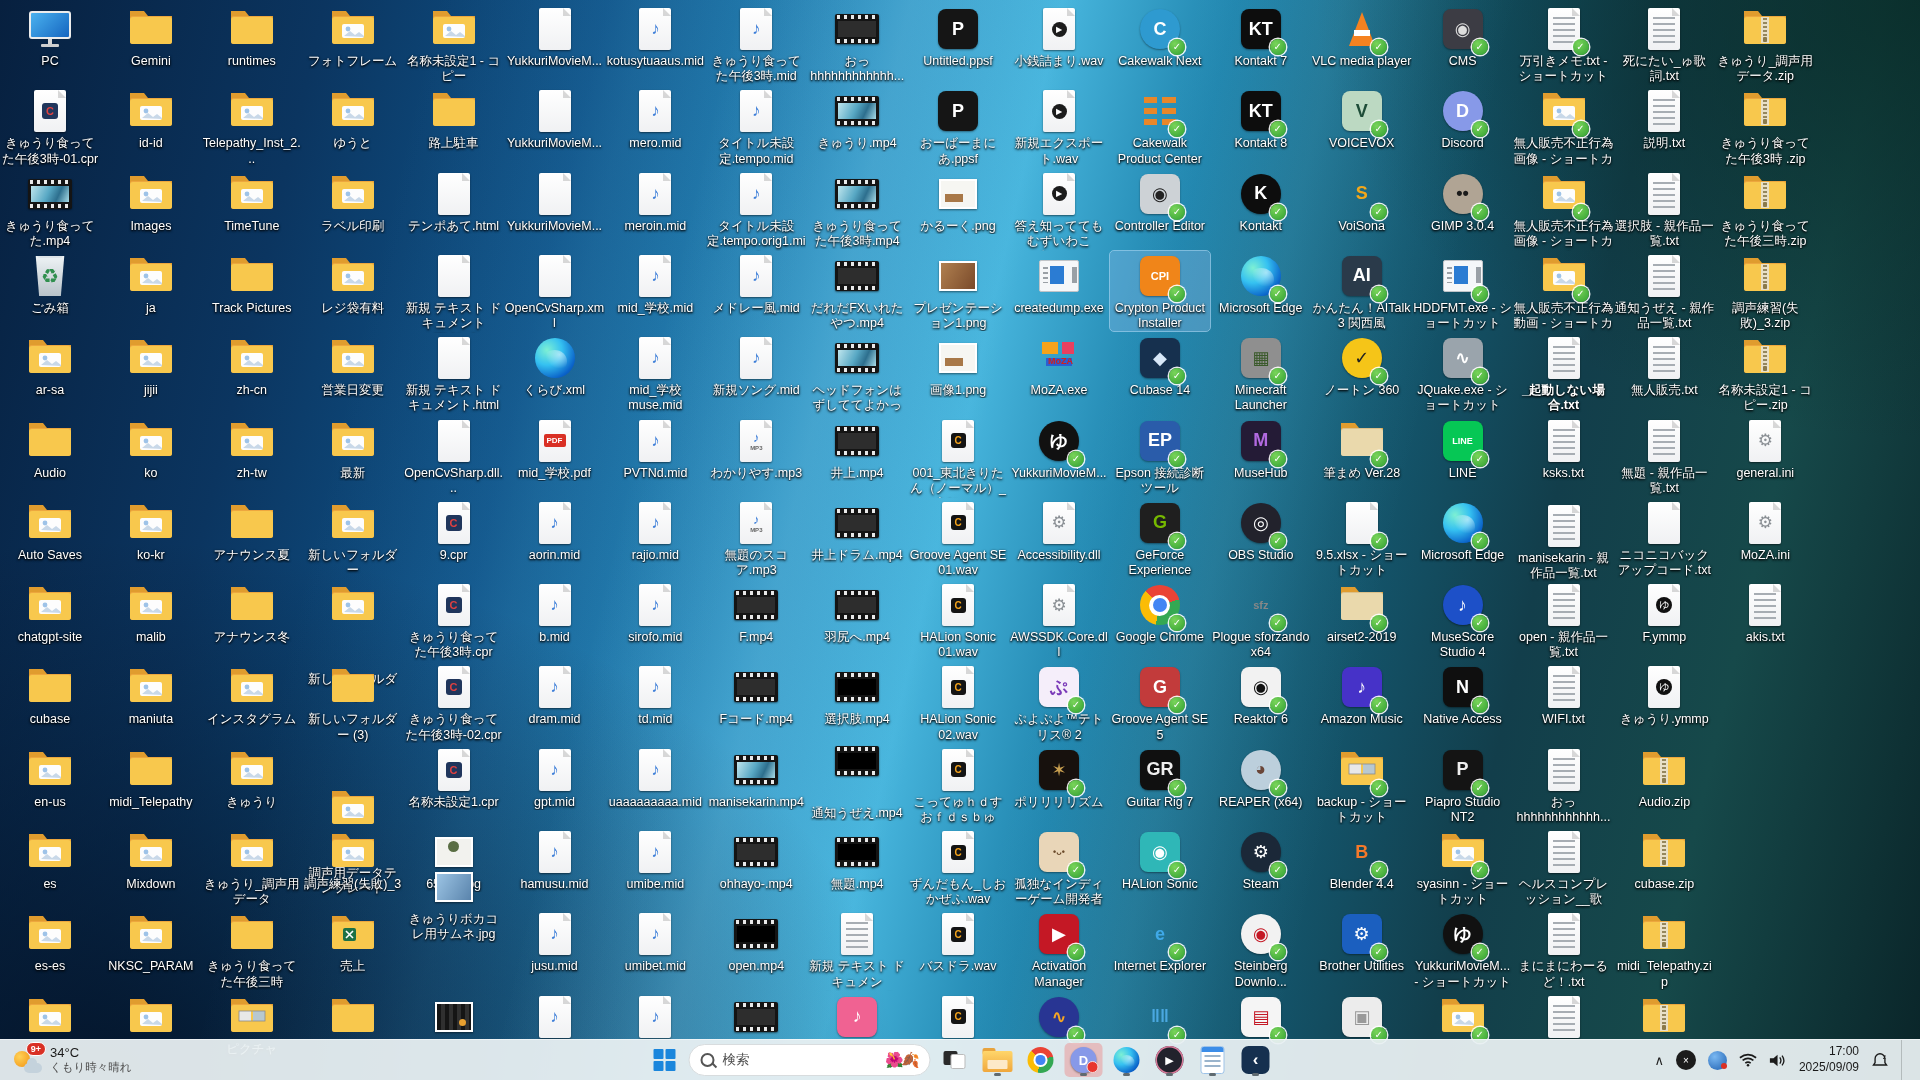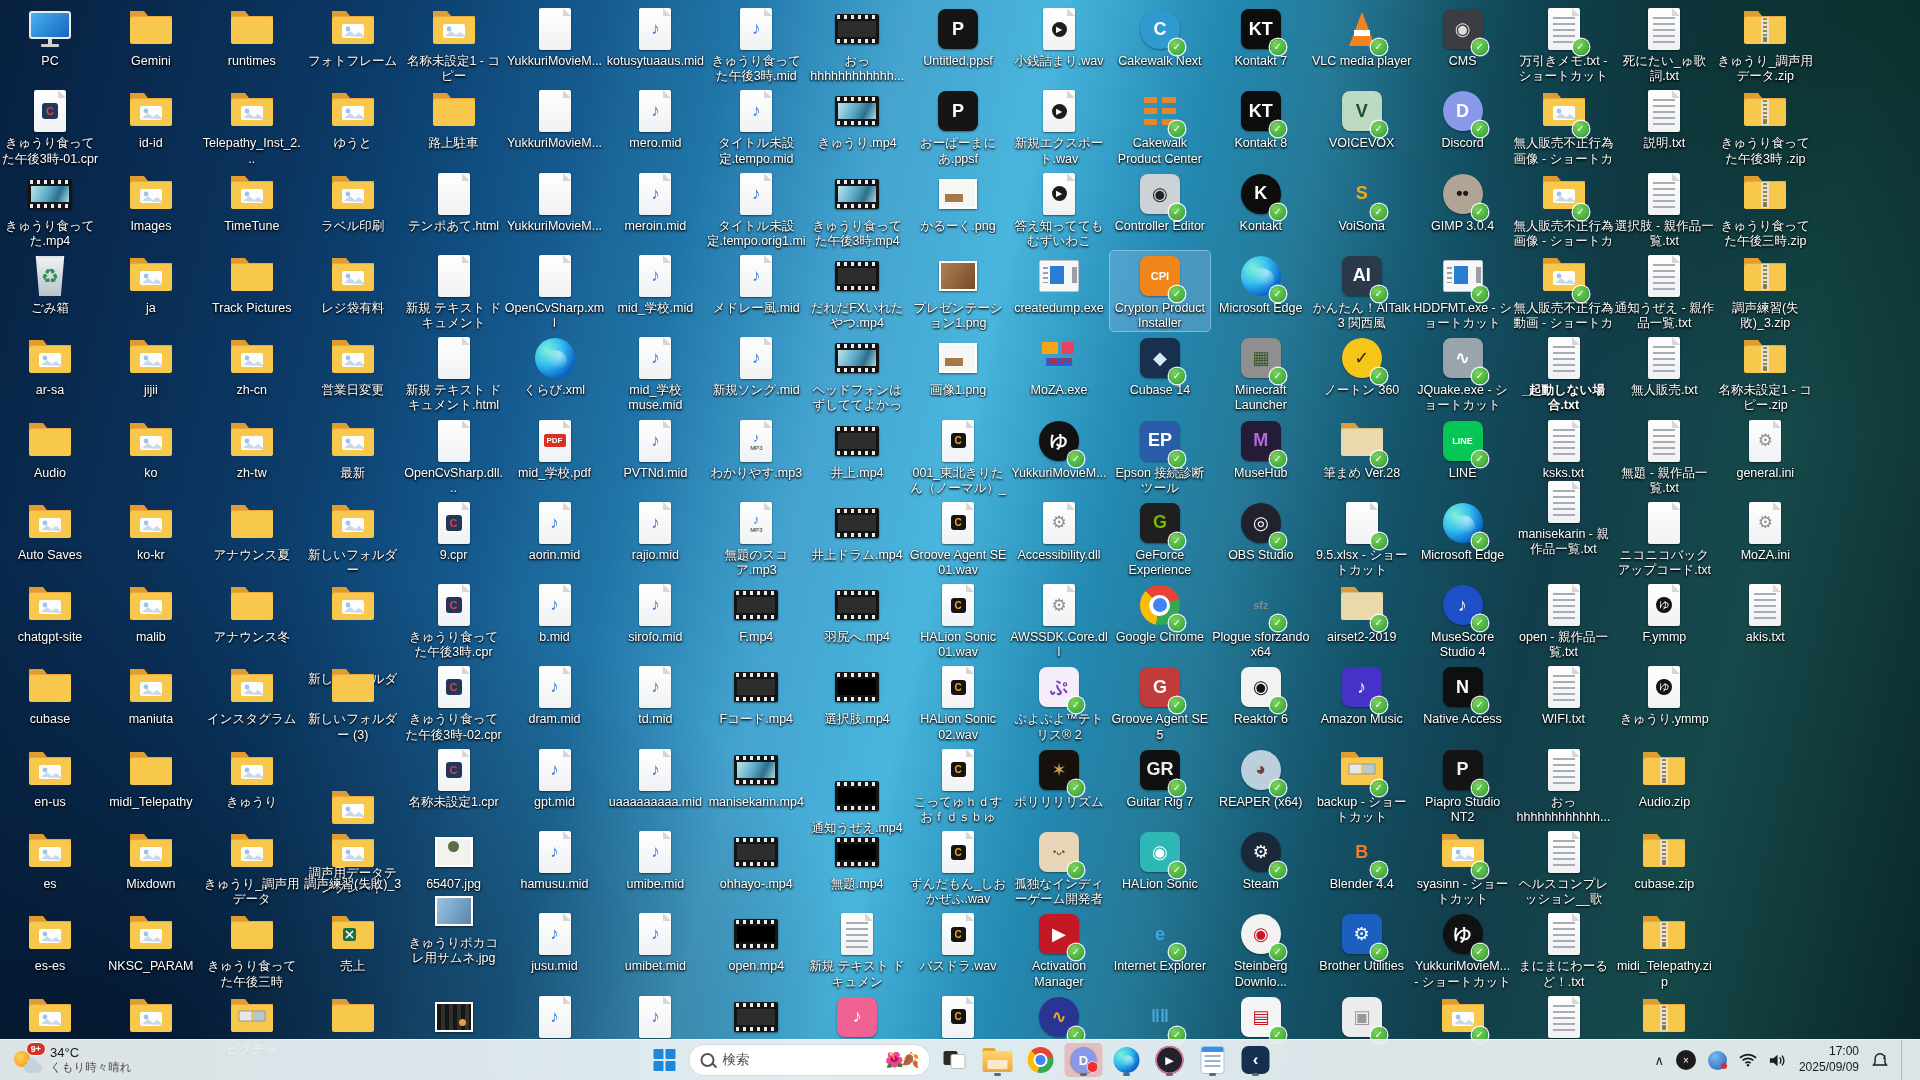--- a/index.html
+++ b/index.html
@@ -1250,21 +1250,21 @@
         </div>
         <div class="lbl">9.5.xlsx - ショートカット</div>
       </div>
       <div class="cell" style="left:1412.6px;top:497.8px;">
         <div class="iw">
           <div class="edgeic"></div>
           <span class="chk">✓</span>
         </div>
         <div class="lbl">Microsoft Edge</div>
       </div>
-      <div class="cell" style="left:1513.5px;top:477px;">
+      <div class="cell" style="left:1513.5px;top:501px;">
         <div class="iw">
           <div class="doc txt"></div>
         </div>
         <div class="lbl">manisekarin - 親作品一覧.txt</div>
       </div>
       <div class="cell" style="left:1614.4px;top:497.8px;">
         <div class="iw">
           <div class="doc"></div>
         </div>
         <div class="lbl">ニコニコバックアップコード.txt</div>
@@ -1651,21 +1651,21 @@
         <div class="lbl">uaaaaaaaaa.mid</div>
       </div>
       <div class="cell" style="left:706.3px;top:744.7px;">
         <div class="iw">
           <div class="film image">
             <span class="center"></span>
           </div>
         </div>
         <div class="lbl">manisekarin.mp4</div>
       </div>
-      <div class="cell" style="left:807.2px;top:771px;">
+      <div class="cell" style="left:807.2px;top:736px;gap:20px;">
         <div class="iw">
           <div class="film black">
             <span class="center"></span>
           </div>
         </div>
         <div class="lbl">通知うぜえ.mp4</div>
       </div>
       <div class="cell" style="left:908.1px;top:744.7px;">
         <div class="iw">
           <div class="doc">
@@ -1937,21 +1937,21 @@
           <span><svg width="48" height="40" viewBox="0 0 48 40">
               <path d="M3 4 h14 l4 5 h24 v6 H3 Z" fill="#e09c2e"></path>
               <rect x="3" y="9" width="42" height="28" rx="2.5" fill="#eda73e"></rect>
               <path d="M3 13 q0 -3 3 -3 h36 q3 0 3 3 v21 q0 3 -3 3 H6 q-3 0 -3 -3 Z" fill="#f8c84d"></path>
               <rect x="14" y="16" width="13" height="13" rx="2" fill="#1e7145"></rect>
               <path d="M17 19 l7 7 M24 19 l-7 7" stroke="#fff" stroke-width="1.6"></path>
             </svg></span>
         </div>
         <div class="lbl">売上</div>
       </div>
-      <div class="cell" style="left:403.6px;top:886px;">
+      <div class="cell" style="left:403.6px;top:862px;">
         <div class="iw">
           <div class="imgic img-photo2">
             <span class="in"></span>
           </div>
         </div>
         <div class="lbl">きゅうりボカコレ用サムネ.jpg</div>
       </div>
       <div class="cell" style="left:504.5px;top:909.3px;">
         <div class="iw">
           <div class="doc">

